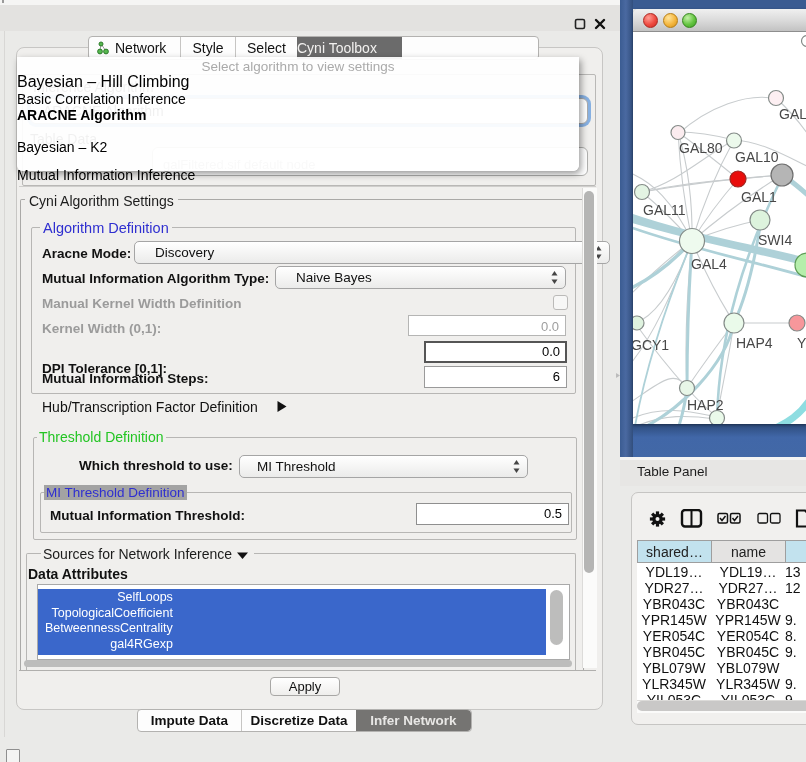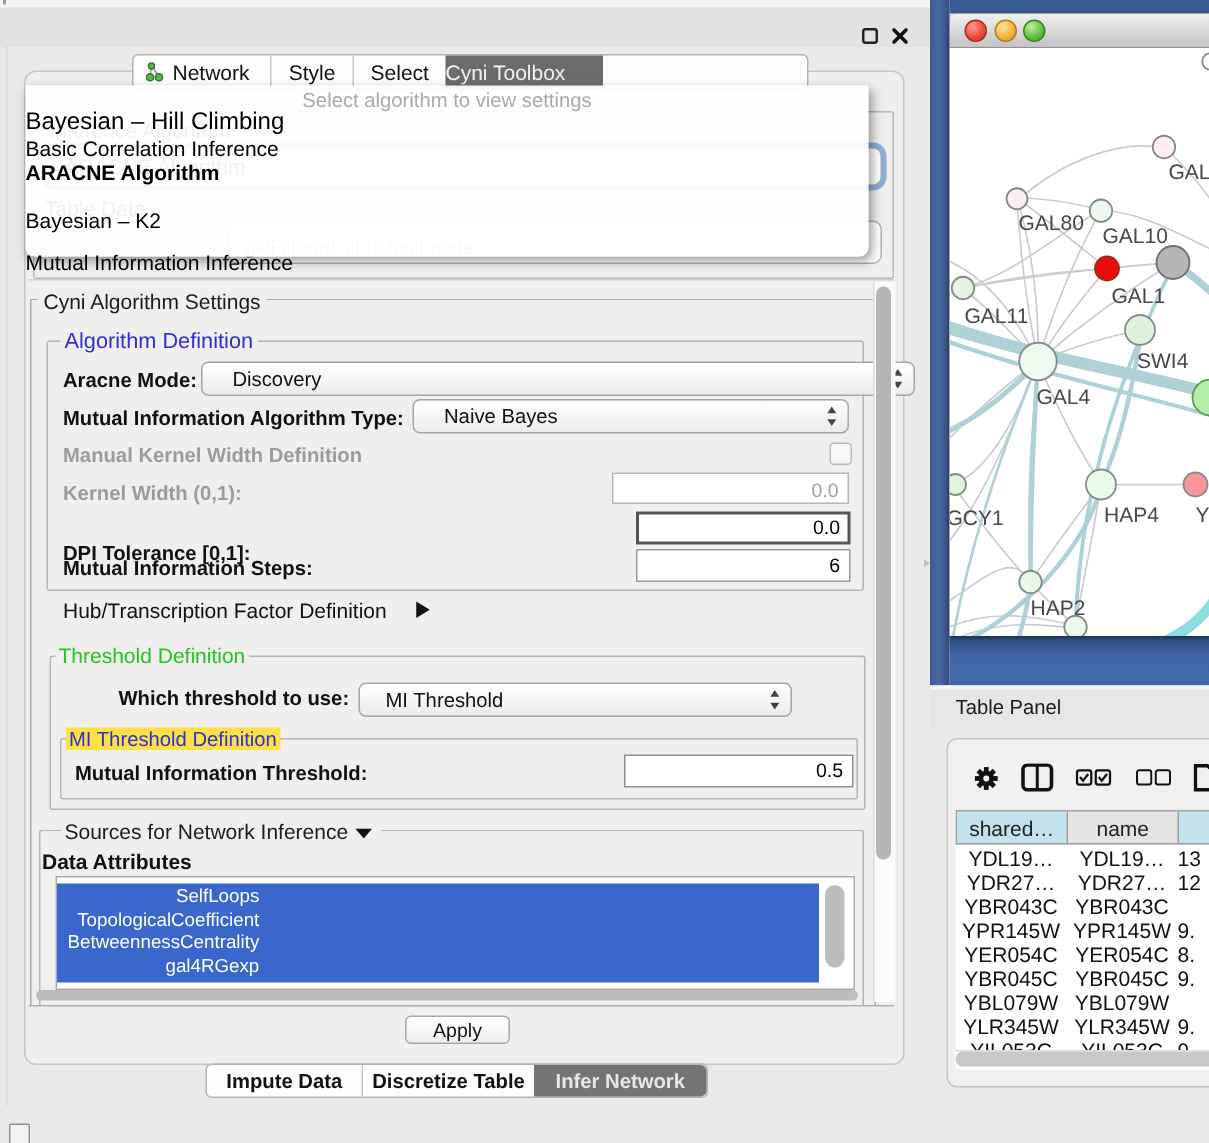--- a/index.html
+++ b/index.html
@@ -113,21 +113,21 @@
 <div class="abs b" style="left:79px;top:458px;font-size:13.5px;color:#111;">Which threshold to use:</div>
 <div class="abs" style="left:239px;top:455px;width:287px;height:21px;background:linear-gradient(#ffffff,#ebebea);border:1px solid #a5a5a5;border-radius:5px;">
   <div class="abs" style="left:17px;top:3px;font-size:13.5px;color:#111;">MI Threshold</div>
   <svg class="abs" style="right:6px;top:3px;" width="9" height="15" viewBox="0 0 9 15">
       <path d="M4.5 1 L7.5 5.5 L1.5 5.5 Z" fill="#444"></path>
       <path d="M4.5 14 L7.5 9.5 L1.5 9.5 Z" fill="#444"></path>
     </svg>
 </div>
 
 <div class="abs" style="left:40px;top:492px;width:530px;height:39px;border:1px solid #b7b6b4;border-radius:2px;"></div>
-<div class="abs" style="left:44px;top:485px;font-size:13.5px;color:#2f2fd0;background:#fde047;padding:0 2px;">MI Threshold Definition</div>
+<div class="abs" style="left:44px;top:485px;font-size:13.5px;color:#2f2fd0;background:#a3a3a3;padding:0 2px;">MI Threshold Definition</div>
 
 <div class="abs b" style="left:50px;top:508px;font-size:13.5px;color:#111;">Mutual Information Threshold:</div>
 <div class="abs" style="left:416px;top:503px;width:153px;height:22px;background:#fff;border:1px solid #8f8f8f;text-align:right;font-size:13px;color:#000;line-height:20px;padding-right:6px;box-sizing:border-box;">0.5</div>
 
 <div class="abs" style="left:26px;top:553px;width:548px;height:116px;border:1px solid #b7b6b4;border-top:1px solid #b7b6b4;border-bottom:none;border-radius:2px 2px 0 0;"></div>
 <div class="abs" style="left:41px;top:546px;font-size:14px;color:#1c1c1c;background:#f0efed;padding:0 22px 0 2px;">Sources for Network Inference</div>
 <svg class="abs" style="left:236px;top:551px;" width="13" height="9" viewBox="0 0 13 9">
     <path d="M1 1.5 L12 1.5 L6.5 8 Z" fill="#111"></path>
   </svg>
 <div class="abs b" style="left:28px;top:566px;font-size:14px;color:#111;">Data Attributes</div>
@@ -143,21 +143,21 @@
 <div class="abs" style="left:582px;top:188px;width:14px;height:480px;background:#fbfbfa;border-left:1px solid #dcdbd9;"></div>
 <div class="abs" style="left:584px;top:191px;width:10px;height:382px;background:#b5b5b4;border-radius:5px;"></div>
 
 <div class="abs" style="left:616px;top:373px;width:4px;height:5px;background:#bcbcbc;clip-path:polygon(0 0,100% 50%,0 100%);"></div>
 
 <div class="abs" style="left:270px;top:677px;width:68px;height:17px;background:linear-gradient(#ffffff,#efeeec);border:1px solid #a8a7a5;border-radius:4px;text-align:center;line-height:17px;font-size:13px;color:#111;">Apply</div>
 
 <div class="abs" style="left:137px;top:709px;width:333px;height:21px;background:#fdfdfd;border:1px solid #b3b2b0;border-radius:4px;">
   <div class="abs" style="left:0;top:0;width:103px;height:21px;line-height:21px;text-align:center;font-size:13.5px;font-weight:bold;color:#111;">Impute Data</div>
   <div class="abs" style="left:103px;top:0;width:1px;height:21px;background:#c6c5c3;"></div>
-  <div class="abs" style="left:104px;top:0;width:114px;height:21px;line-height:21px;text-align:center;font-size:13.5px;font-weight:bold;color:#111;">Discretize Table</div>
+  <div class="abs" style="left:104px;top:0;width:114px;height:21px;line-height:21px;text-align:center;font-size:13.5px;font-weight:bold;color:#111;">Discretize Data</div>
   <div class="abs" style="left:218px;top:0;width:115px;height:21px;line-height:21px;text-align:center;font-size:13.5px;font-weight:bold;color:#e8e7e5;background:#757472;border-radius:0 4px 4px 0;">Infer Network</div>
 </div>
 
 <div class="abs" style="left:6px;top:749px;width:12px;height:13px;background:#f4f4f3;border:1.5px solid #8f8f8f;border-radius:1px;"></div>
 
 <div class="abs" style="left:633px;top:9px;width:173px;height:415px;border-radius:5px 0 0 0;overflow:hidden;box-shadow:0 1px 3px rgba(0,0,0,0.4);">
   <div class="abs" style="left:0;top:0;width:173px;height:22px;background:linear-gradient(#f0f0f0,#d9d9d9 55%,#c2c2c2);border-bottom:1px solid #8e8e8e;border-radius:5px 0 0 0;">
     <div class="abs" style="left:643px;"></div>
     <div class="abs" style="left:10px;top:4px;width:13px;height:13px;border-radius:50%;background:radial-gradient(circle at 35% 30%,#ff9d94,#ee4b41 55%,#cb2c24);border:0.5px solid #ad2620;"></div>
     <div class="abs" style="left:29.5px;top:4px;width:13px;height:13px;border-radius:50%;background:radial-gradient(circle at 35% 30%,#ffe49b,#f4b63e 55%,#d2911b);border:0.5px solid #b77e14;"></div>

